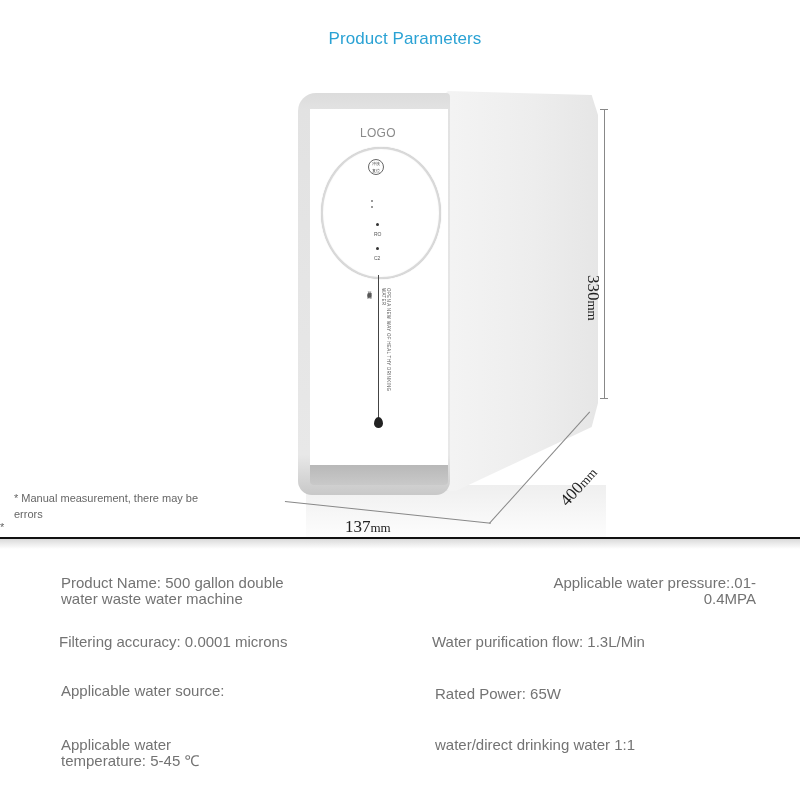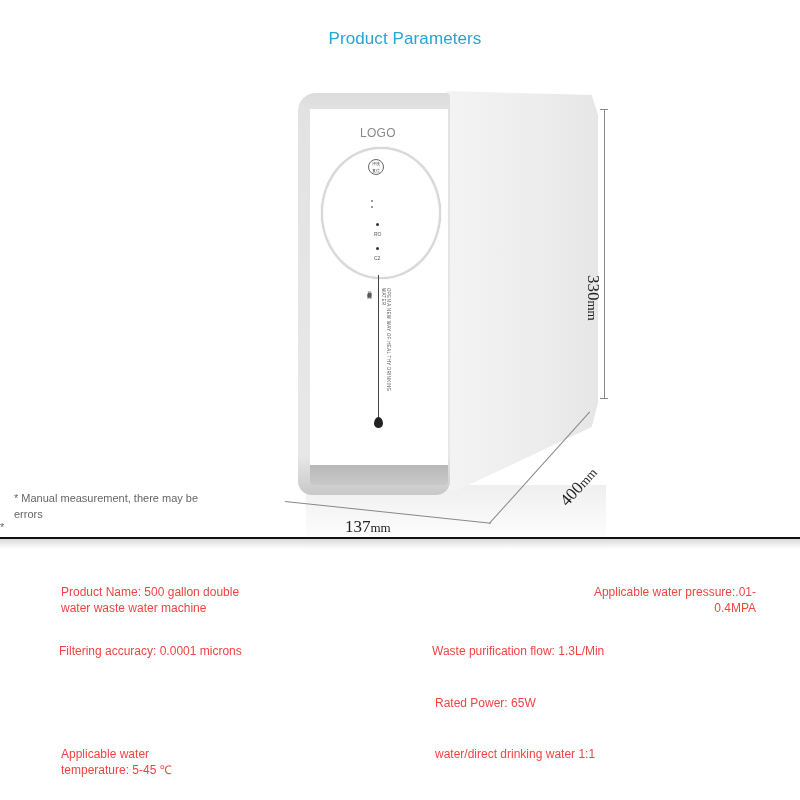--- a/index.html
+++ b/index.html
@@ -79,21 +79,21 @@
     .note-star { position:absolute; left:0px; top:521px; font-size:11px; color:#666; }
     .divider {
       position:absolute; left:0; top:537px; width:800px; height:2px; background:#111;
     }
     .divider-shadow {
       position:absolute; left:0; top:539px; width:800px; height:10px;
       background:linear-gradient(180deg,#dadada,rgba(255,255,255,0));
     }
     
     .spec {
-      position:absolute; font-size:12px; color:#ef4444; line-height:16px; width:300px;margin-top:9px;
+      position:absolute; font-size:15px; color:#737373; line-height:16px; width:300px;
     }
   </style>
 </head>
 <body>
 
 <div class="title">Product Parameters</div>
 
 <div class="product">
   <div class="shadow-floor"></div>
   <div class="side-panel"></div>
@@ -142,31 +142,32 @@
 <div class="divider-shadow"></div>
 
 <div class="spec" style="left:61px;top:575px;">
   <div>Product Name: 500 gallon double</div>
   <div>water waste water machine</div>
 </div>
 <div class="spec" style="left:59px;top:634px;">
   <div>Filtering accuracy: 0.0001 microns</div>
 </div>
 <div class="spec" style="left:61px;top:683px;">
+  <div>Applicable water source:</div>
 </div>
 <div class="spec" style="left:61px;top:737px;">
   <div>Applicable water</div>
   <div>temperature: 5-45 ℃</div>
 </div>
 
 <div class="spec" style="left:456px;top:575px;text-align:right;">
   <div>Applicable water pressure:.01-</div>
   <div>0.4MPA</div>
 </div>
 <div class="spec" style="left:432px;top:634px;">
-  <div>Waste purification flow: 1.3L/Min</div>
+  <div>Water purification flow: 1.3L/Min</div>
 </div>
 <div class="spec" style="left:435px;top:686px;">
   <div>Rated Power: 65W</div>
 </div>
 <div class="spec" style="left:435px;top:737px;">
   <div>water/direct drinking water 1:1</div>
 </div>
 
 </body></html>

